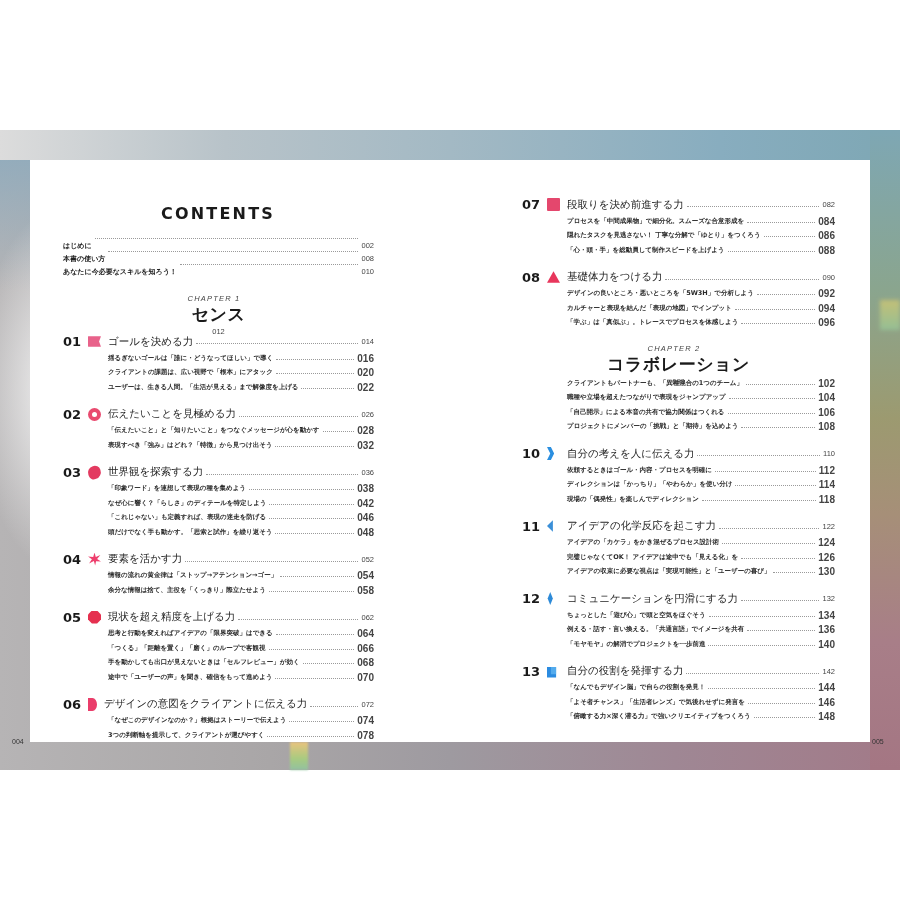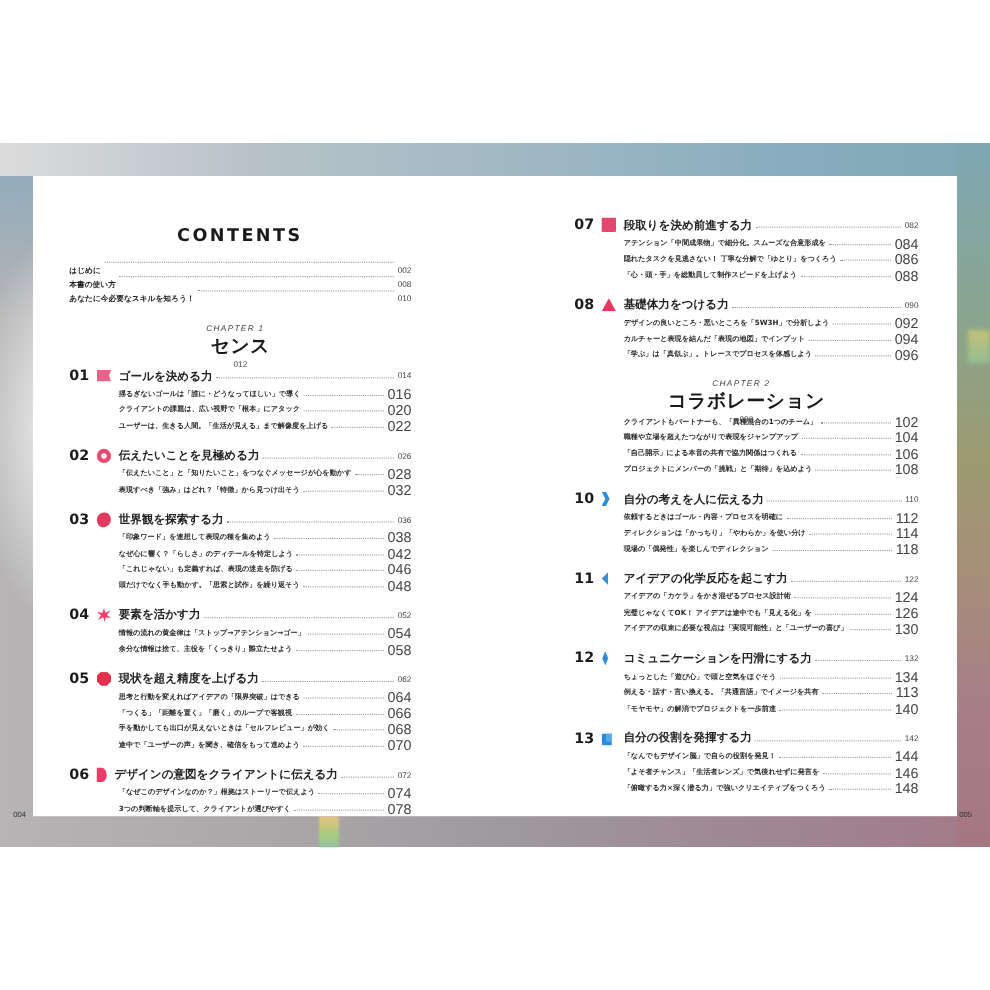--- a/index.html
+++ b/index.html
@@ -79,28 +79,28 @@
   .chapter .dots { flex:1 1 auto; border-bottom:1px dotted #9a9a9a; margin:0 4px 0 6px; transform:translateY(2px); }
   .chapter .pg { font-family:"Liberation Sans", sans-serif; font-size:7.5px; color:#444; }
 
   .section { margin-bottom:10px; }
   .sec-head { display:flex; align-items:center; height:19px; white-space:nowrap; }
   .sec-num {
     width:22px; font-family:"DejaVu Sans", sans-serif; font-weight:bold;
     font-size:13px; color:#1a1a1a;
   }
   .sec-icon { width:13px; height:13px; margin:0 7px 0 3px; display:inline-block; position:relative; }
-  .sec-title { font-size:10.5px; font-weight:bold; color:#222; }
+  .sec-title { font-size:10.5px; font-weight:normal; color:#222; }
   .sec-head .dots { flex:1 1 auto; border-bottom:1px dotted #9a9a9a; margin:0 3px; transform:translateY(2px); min-width:10px; }
   .sec-head .pg { font-family:"Liberation Sans", sans-serif; font-size:7.5px; color:#444; }
 
   .items { padding-left:45px; }
   .items .row { font-size:6.5px; height:14.5px; align-items:center; font-weight:bold; color:#2a2a2a; }
   .items .row .dots { transform:translateY(1px); }
-  .items .row .pg { font-size:13px; font-weight:normal;text-align:center; }
+  .items .row .pg { font-size:10px; font-weight:bold;text-align:center; }
 
   
   .ic-flag { background:#e8628a; clip-path:polygon(0 10%,100% 10%,85% 50%,100% 90%,0 90%); border-radius:2px; }
   .ic-flower { background:#e94a6f; border-radius:50%; }
   .ic-flower::after { content:""; position:absolute; left:4px; top:4px; width:5px; height:5px; border-radius:50%; background:#fff; }
   .ic-blob { background:#e33a60; border-radius:50% 45% 55% 40%; transform:rotate(-20deg); }
   .ic-burst { background:#ee3f6d; clip-path:polygon(50% 0,60% 35%,95% 20%,70% 50%,100% 70%,62% 68%,55% 100%,45% 66%,8% 85%,30% 52%,0 30%,40% 35%); }
   .ic-octo { background:#e5304f; clip-path:polygon(30% 0,70% 0,100% 30%,100% 70%,70% 100%,30% 100%,0 70%,0 30%); }
   .ic-fan { background:#ea3d6a; border-radius:0 50% 50% 0; width:9px !important; }
   .ic-square { background:#e4476d; border-radius:1px; }
@@ -323,21 +323,21 @@
   <div class="section">
     <div class="sec-head">
       <span class="sec-num">07</span>
       <span class="sec-icon ic-square"></span>
       <span class="sec-title">段取りを決め前進する力</span>
       <span class="dots"></span>
       <span class="pg">082</span>
     </div>
     <div class="items">
       <div class="row">
-          <span class="lbl">アテンション「中間成果物」で細分化。スムーズな合意形成を</span>
+          <span class="lbl">プロセスを「中間成果物」で細分化。スムーズな合意形成を</span>
           <span class="dots"></span>
           <span class="pg">084</span>
         </div>
       <div class="row">
           <span class="lbl">隠れたタスクを見逃さない！ 丁寧な分解で「ゆとり」をつくろう</span>
           <span class="dots"></span>
           <span class="pg">086</span>
         </div>
       <div class="row">
           <span class="lbl">「心・頭・手」を総動員して制作スピードを上げよう</span>
@@ -476,21 +476,21 @@
     </div>
     <div class="items">
       <div class="row">
           <span class="lbl">ちょっとした「遊び心」で頭と空気をほぐそう</span>
           <span class="dots"></span>
           <span class="pg">134</span>
         </div>
       <div class="row">
           <span class="lbl">例える・話す・言い換える。「共通言語」でイメージを共有</span>
           <span class="dots"></span>
-          <span class="pg">113</span>
+          <span class="pg">136</span>
         </div>
       <div class="row">
           <span class="lbl">「モヤモヤ」の解消でプロジェクトを一歩前進</span>
           <span class="dots"></span>
           <span class="pg">140</span>
         </div>
     </div>
   </div>
 
   <div class="section">

